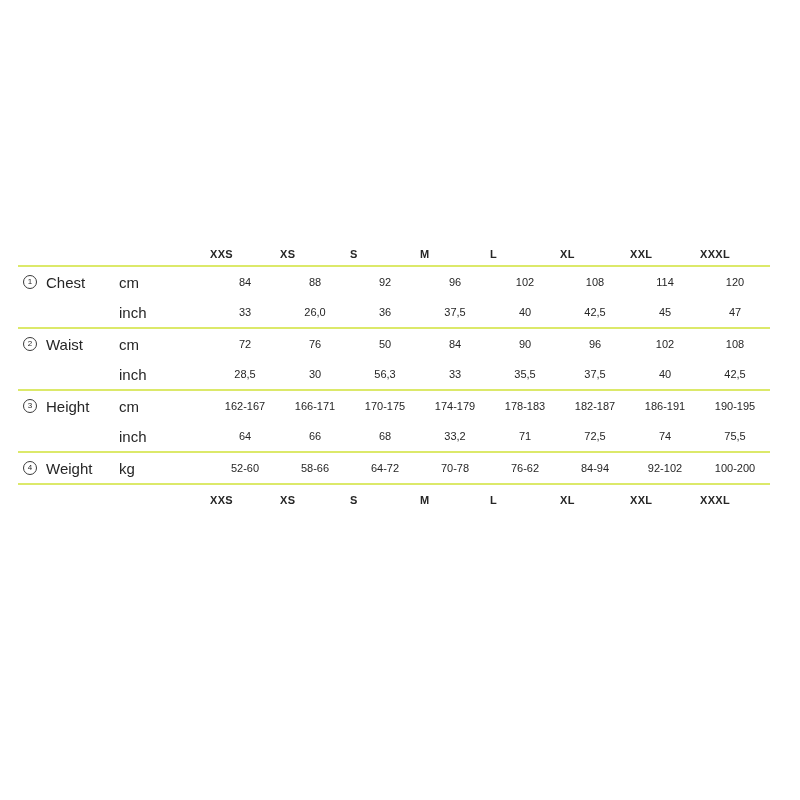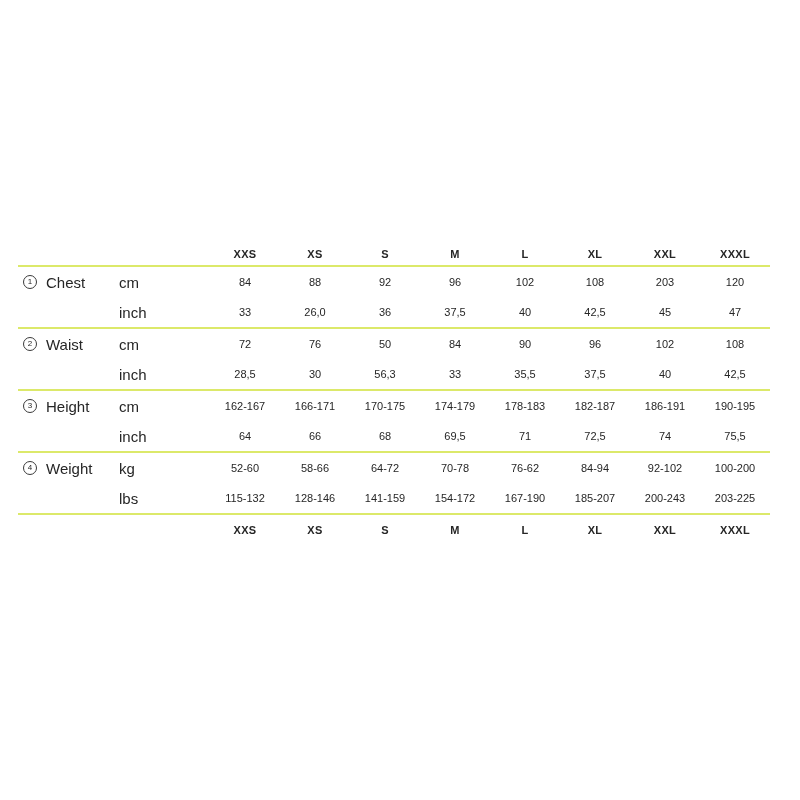--- a/index.html
+++ b/index.html
@@ -12,21 +12,21 @@
   .page{
     position:relative;width:800px;height:800px;background:var(--bg);
     font-family:"Liberation Sans",sans-serif;color:var(--text-color);overflow:hidden;
   }
   .size-chart{position:absolute;left:18px;top:243px;width:752px;}
   .grid{display:grid;grid-template-columns:92px 100px repeat(8,1fr);align-items:center;}
   .header-row{height:24px;border-bottom:2px solid var(--line-color);}
   .footer-row{height:30px;}
   .group{border-bottom:2px solid var(--line-color);}
   .mrow{height:30px;}
-  .size-cell{text-align:center;font-weight:bold;font-size:11px;letter-spacing:.3px;}
+  .size-cell{text-align:left;font-weight:bold;font-size:11px;letter-spacing:.3px;}
   .value{text-align:center;font-size:11px;}
   .label-cell{display:flex;align-items:center;gap:9px;padding-left:5px;height:100%;}
   .badge{
     width:14px;height:14px;min-width:14px;border:1px solid #3a3a3a;border-radius:50%;
     font-size:8px;line-height:1;display:flex;align-items:center;justify-content:center;
   }
   .row-label{font-size:15px;}
   .unit{font-size:15px;padding-left:9px;}
 </style>
 </head>
@@ -53,21 +53,21 @@
               <span class="badge">1</span>
               <span class="row-label">Chest</span>
             </div>
             <div class="unit">cm</div>
             <div class="value">84</div>
             <div class="value">88</div>
             <div class="value">92</div>
             <div class="value">96</div>
             <div class="value">102</div>
             <div class="value">108</div>
-            <div class="value">203</div>
+            <div class="value">114</div>
             <div class="value">120</div>
           </div>
           <div class="grid mrow">
             <div class="label-cell"></div>
             <div class="unit">inch</div>
             <div class="value">33</div>
             <div class="value">26,0</div>
             <div class="value">36</div>
             <div class="value">37,5</div>
             <div class="value">40</div>
@@ -120,21 +120,21 @@
             <div class="value">182-187</div>
             <div class="value">186-191</div>
             <div class="value">190-195</div>
           </div>
           <div class="grid mrow">
             <div class="label-cell"></div>
             <div class="unit">inch</div>
             <div class="value">64</div>
             <div class="value">66</div>
             <div class="value">68</div>
-            <div class="value">69,5</div>
+            <div class="value">33,2</div>
             <div class="value">71</div>
             <div class="value">72,5</div>
             <div class="value">74</div>
             <div class="value">75,5</div>
           </div>
         </div>
         <div class="group">
           <div class="grid mrow">
             <div class="label-cell">
               <span class="badge">4</span>
@@ -143,32 +143,20 @@
             <div class="unit">kg</div>
             <div class="value">52-60</div>
             <div class="value">58-66</div>
             <div class="value">64-72</div>
             <div class="value">70-78</div>
             <div class="value">76-62</div>
             <div class="value">84-94</div>
             <div class="value">92-102</div>
             <div class="value">100-200</div>
           </div>
-          <div class="grid mrow">
-            <div class="label-cell"></div>
-            <div class="unit">lbs</div>
-            <div class="value">115-132</div>
-            <div class="value">128-146</div>
-            <div class="value">141-159</div>
-            <div class="value">154-172</div>
-            <div class="value">167-190</div>
-            <div class="value">185-207</div>
-            <div class="value">200-243</div>
-            <div class="value">203-225</div>
-          </div>
         </div>
       </div>
     <div class="grid footer-row" id="footer-row">
         <div class="spacer"></div>
         <div class="spacer"></div>
         <div class="size-cell">XXS</div>
         <div class="size-cell">XS</div>
         <div class="size-cell">S</div>
         <div class="size-cell">M</div>
         <div class="size-cell">L</div>

